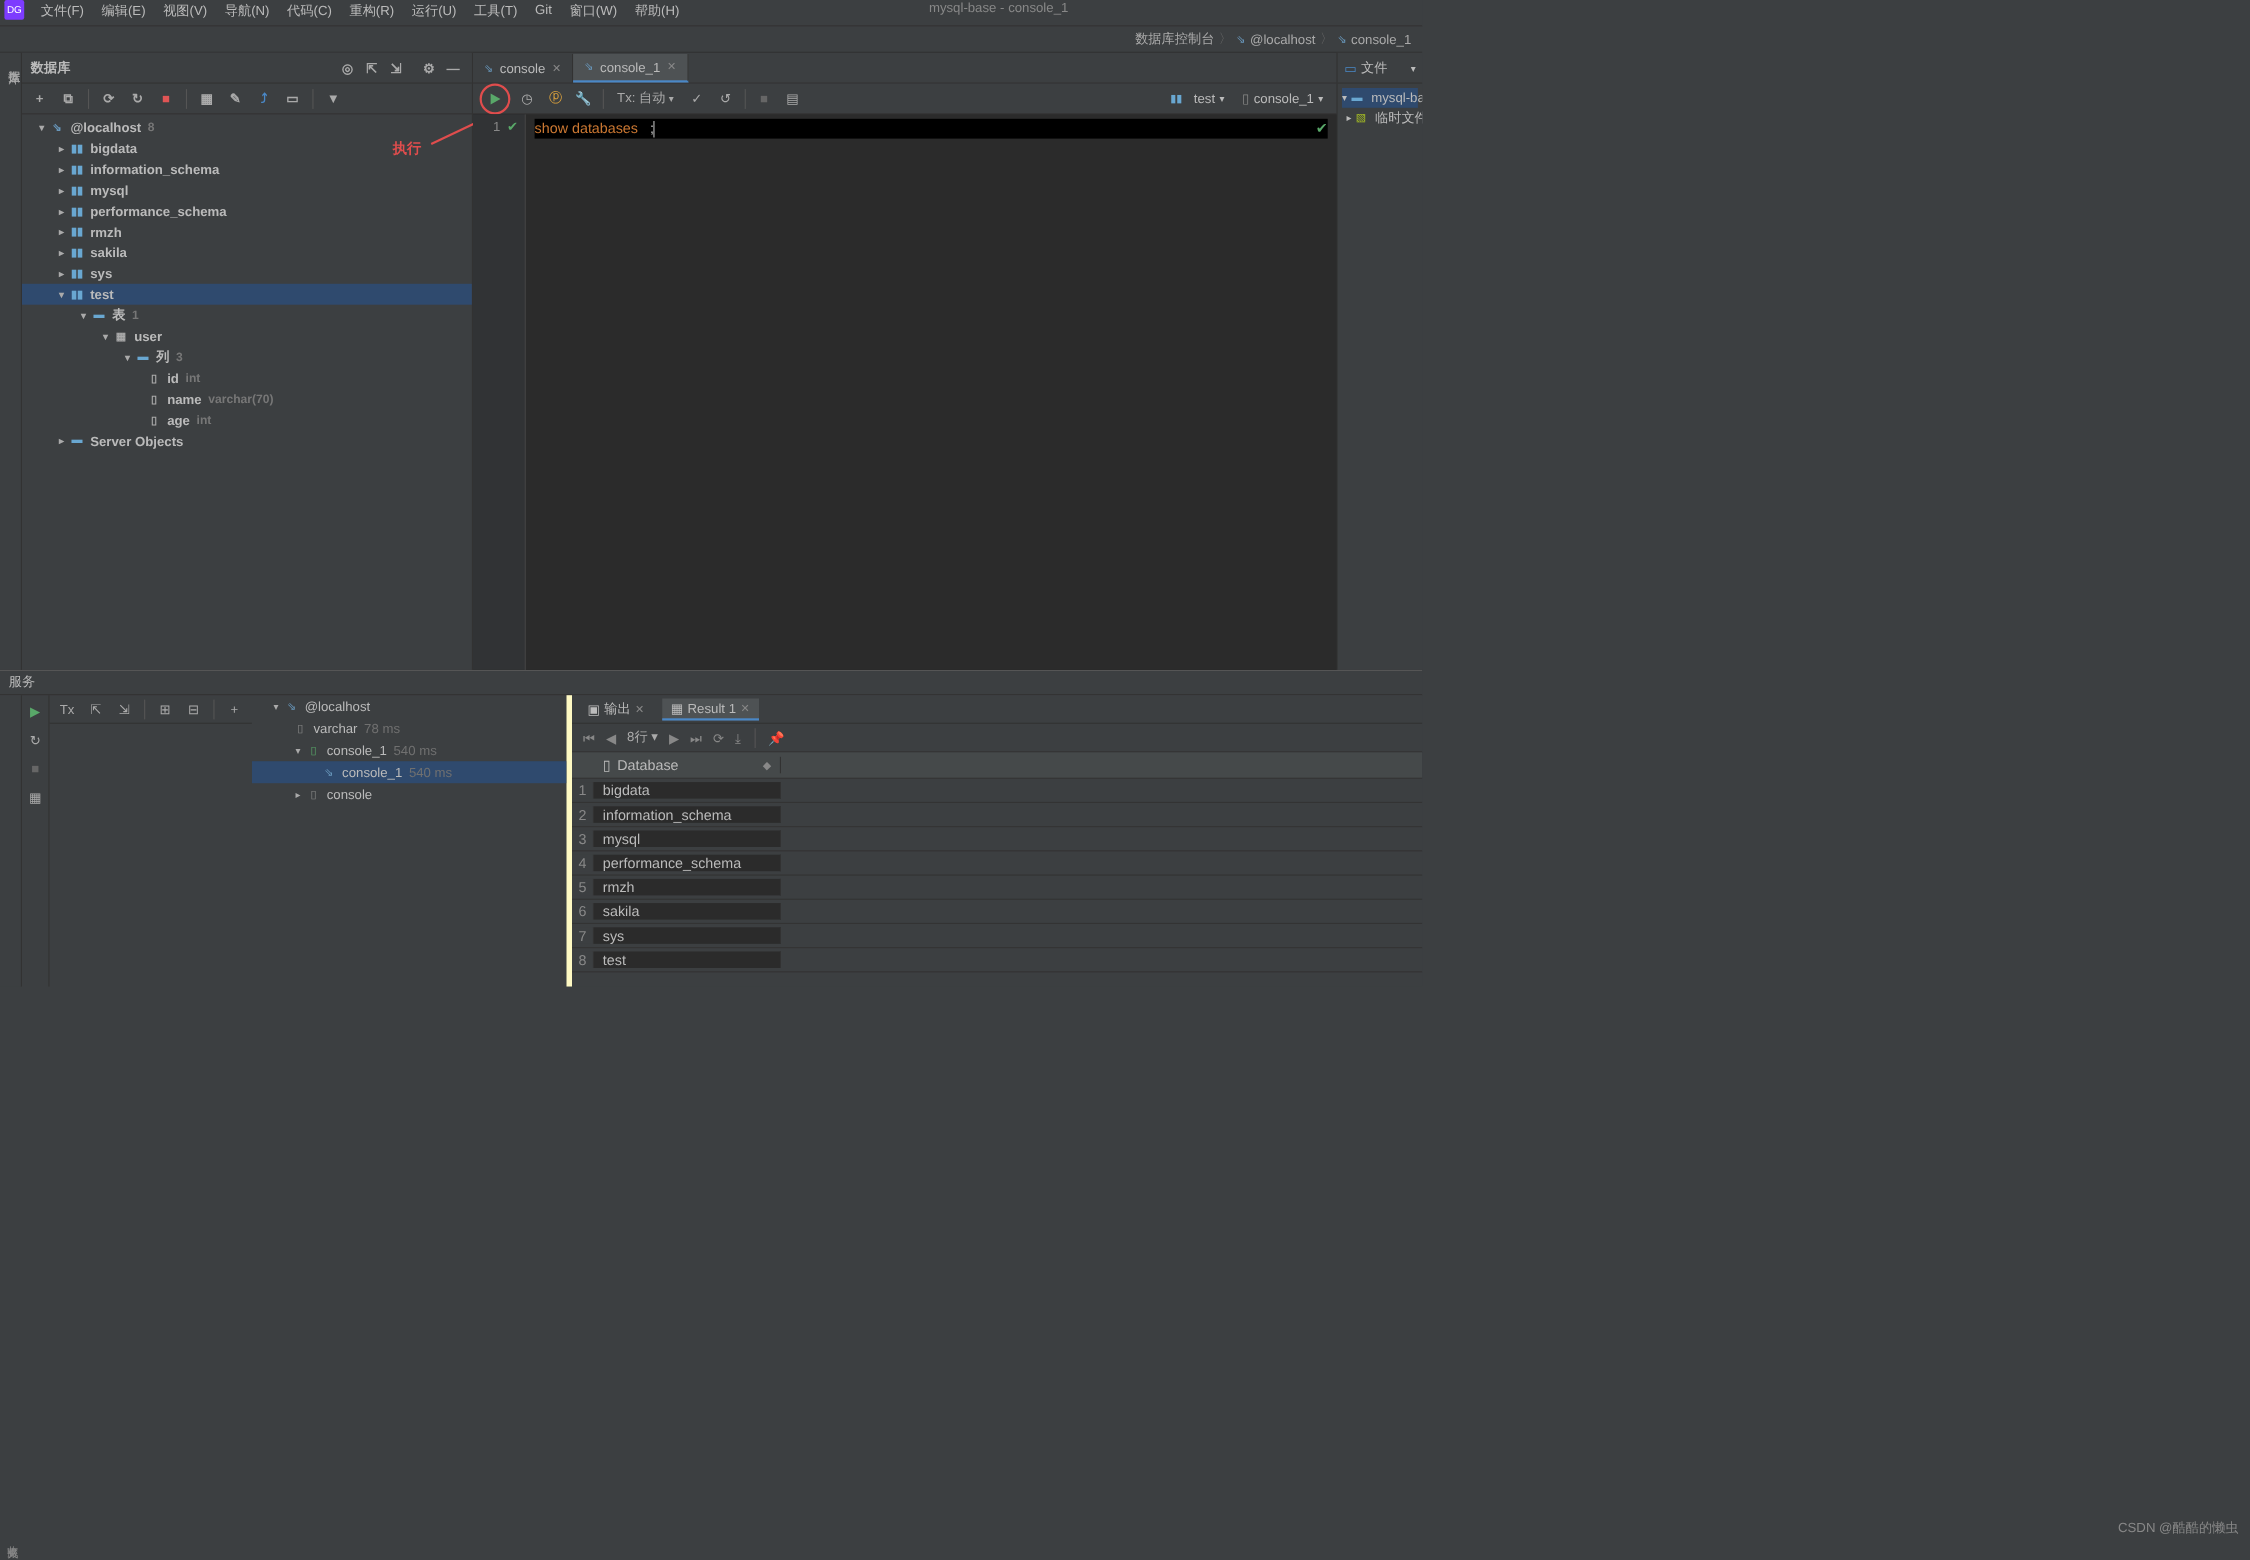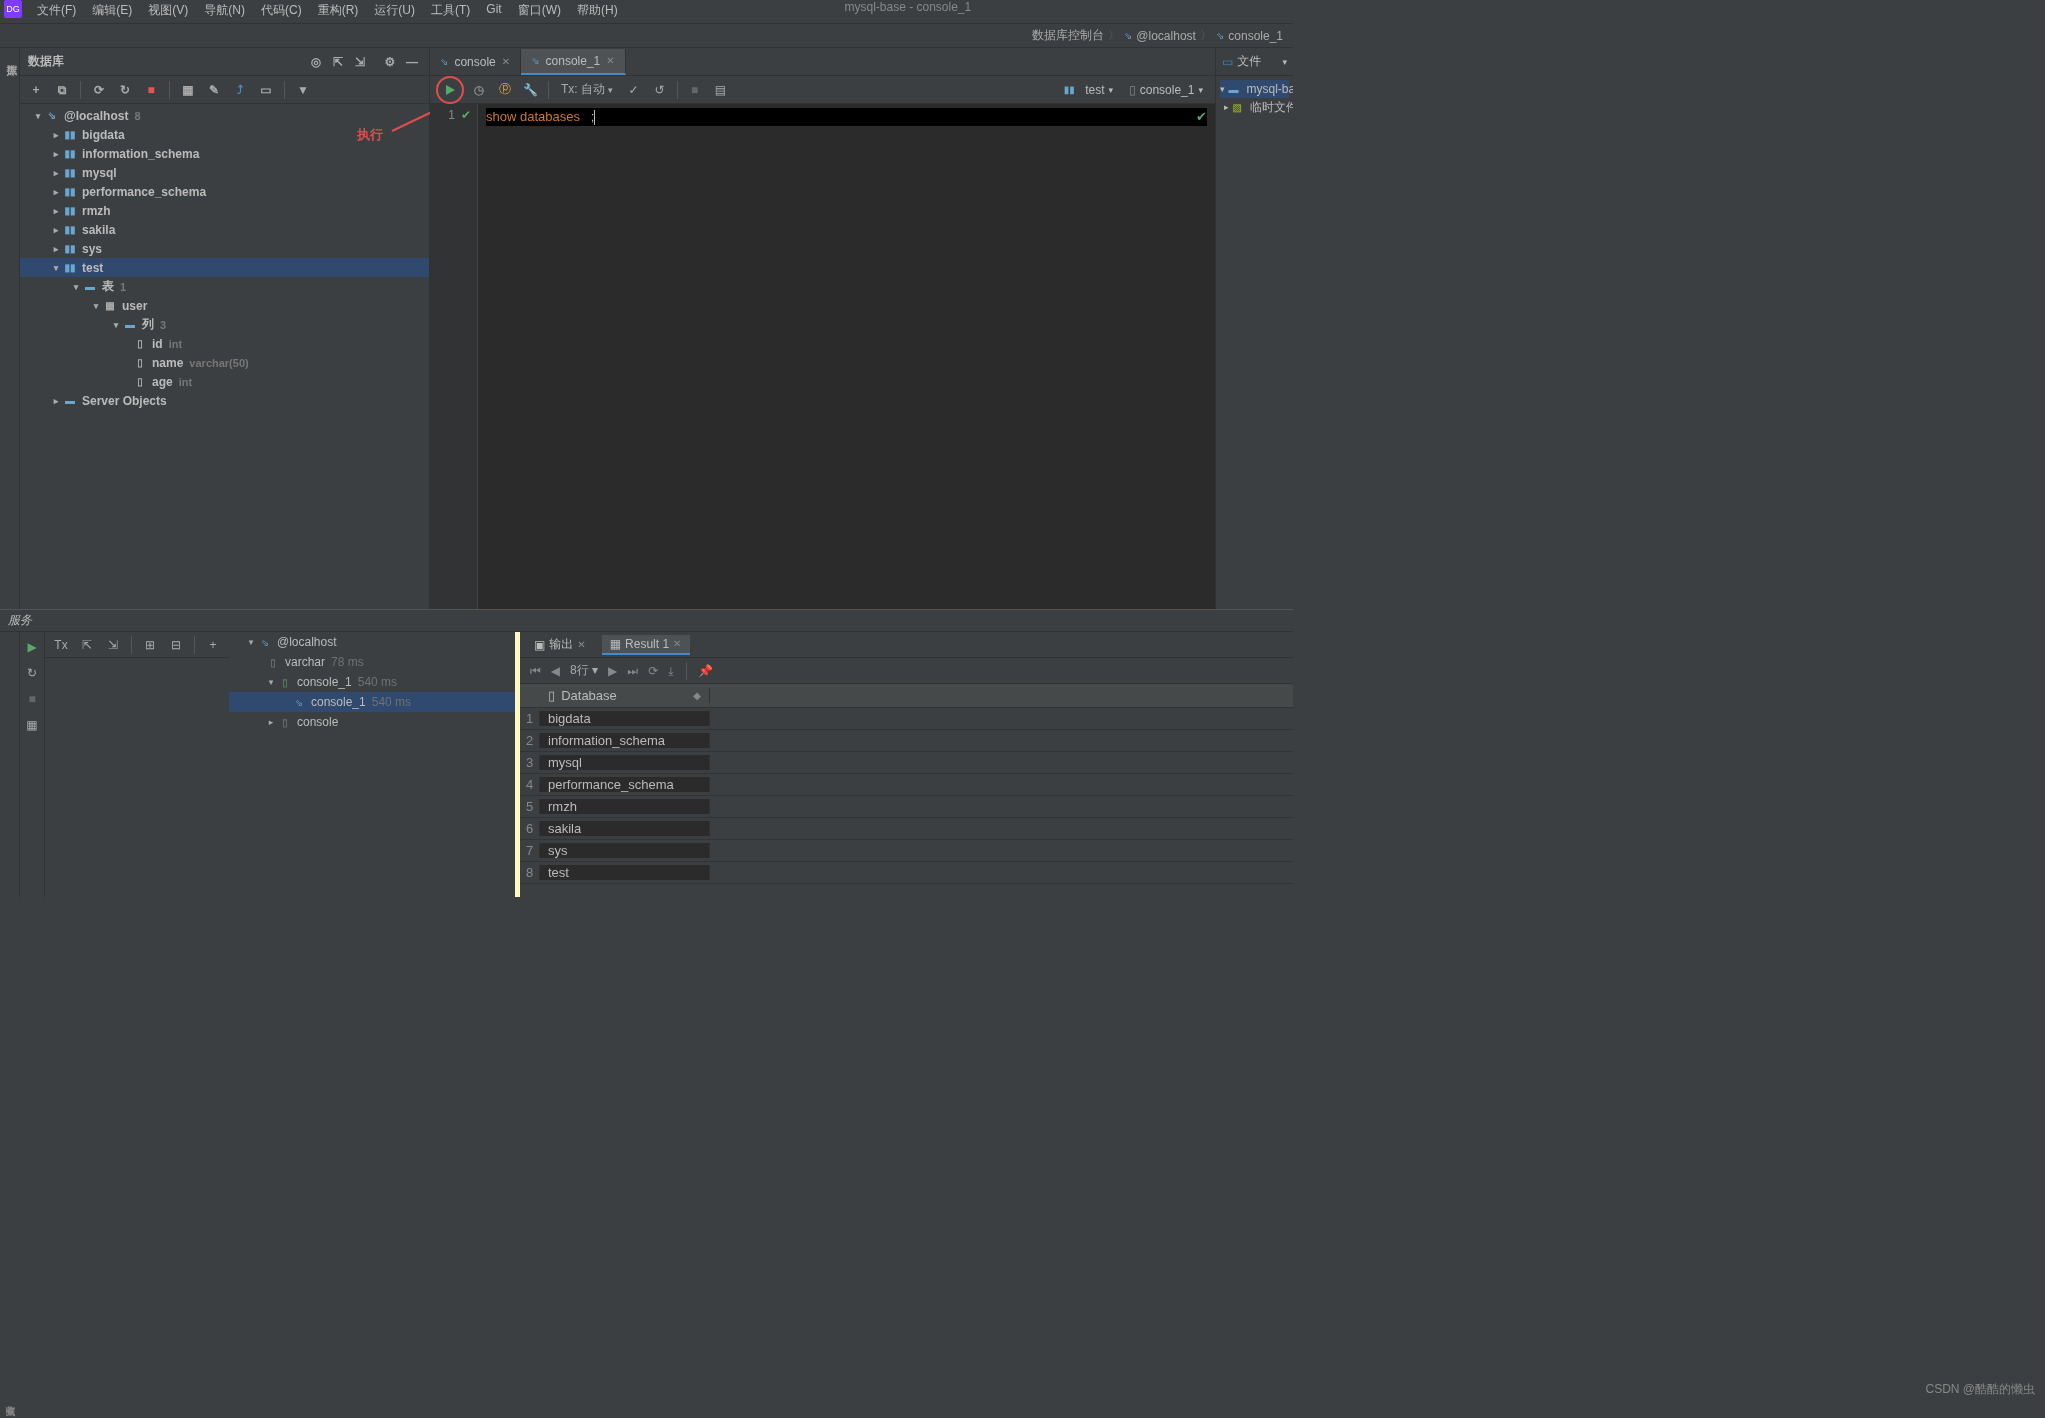--- a/index.html
+++ b/index.html
@@ -52,21 +52,21 @@
 .code-line { background: #000000; height: 18px; display: flex; align-items: center; }
 .kw { color: #cc7832; }
 .caret { display: inline-block; width: 1px; height: 15px; background: #bbb; vertical-align: middle; }
 .ed-right-check { position: absolute; right: 8px; top: 4px; color: #59a869; }
 .right-panel { width: 78px; background: #3c3f41; border-left: 1px solid #323232; display: flex; flex-direction: column; }
 .right-header { display: flex; align-items: center; gap: 4px; height: 28px; padding: 0 6px; border-bottom: 1px solid #323232; }
 .right-tree { padding: 4px; font-size: 12px; }
 .right-row { display: flex; align-items: center; height: 18px; gap: 4px; white-space: nowrap; }
 .right-row.selected { background: #2f4a6e; }
 .services { border-top: 1px solid #555; display: flex; flex-direction: column; height: 288px; }
-.services-header { height: 22px; display: flex; align-items: center; padding: 0 8px; background: #3c3f41; border-bottom: 1px solid #323232; font-style: italic; }
+.services-header { height: 22px; display: flex; align-items: center; padding: 0 8px; background: #3c3f41; border-bottom: 1px solid #323232; }
 .services-body { flex: 1; display: flex; }
 .svc-left { width: 20px; background: #3c3f41; border-right: 1px solid #323232; }
 .svc-sidebar { width: 25px; display: flex; flex-direction: column; align-items: center; gap: 8px; padding-top: 6px; border-right: 1px solid #323232; }
 .svc-sidebar .sicon { width: 18px; height: 18px; display: flex; align-items: center; justify-content: center; color: #aaa; cursor: pointer; }
 .svc-tree-wrap { width: 475px; display: flex; flex-direction: row; border-right: 5px solid #fef9c3; }
 .svc-toolbar { display: flex; align-items: center; height: 26px; padding: 0 6px; gap: 6px; border-bottom: 1px solid #323232; }
 .svc-tree { flex: 1; overflow: auto; }
 .svc-row { display: flex; align-items: center; height: 20px; padding-left: 8px; font-size: 12px; }
 .svc-row.selected { background: #2f4a6e; }
 .svc-row .hint { color: #707070; margin-left: 6px; }
@@ -210,21 +210,21 @@
           <span class="hint">3</span>
         </div>
       <div class="tree-row" style="padding-left:112px">
           <span class="node-icon col-icon">▯</span>
           <span>id</span>
           <span class="hint">int</span>
         </div>
       <div class="tree-row" style="padding-left:112px">
           <span class="node-icon col-icon">▯</span>
           <span>name</span>
-          <span class="hint">varchar(50)</span>
+          <span class="hint">varchar(70)</span>
         </div>
       <div class="tree-row" style="padding-left:112px">
           <span class="node-icon col-icon">▯</span>
           <span>age</span>
           <span class="hint">int</span>
         </div>
       <div class="tree-row" style="padding-left:30px">
           <span class="arrow">▸</span>
           <span class="node-icon folder-icon">▬</span>
           <span>Server Objects</span>

